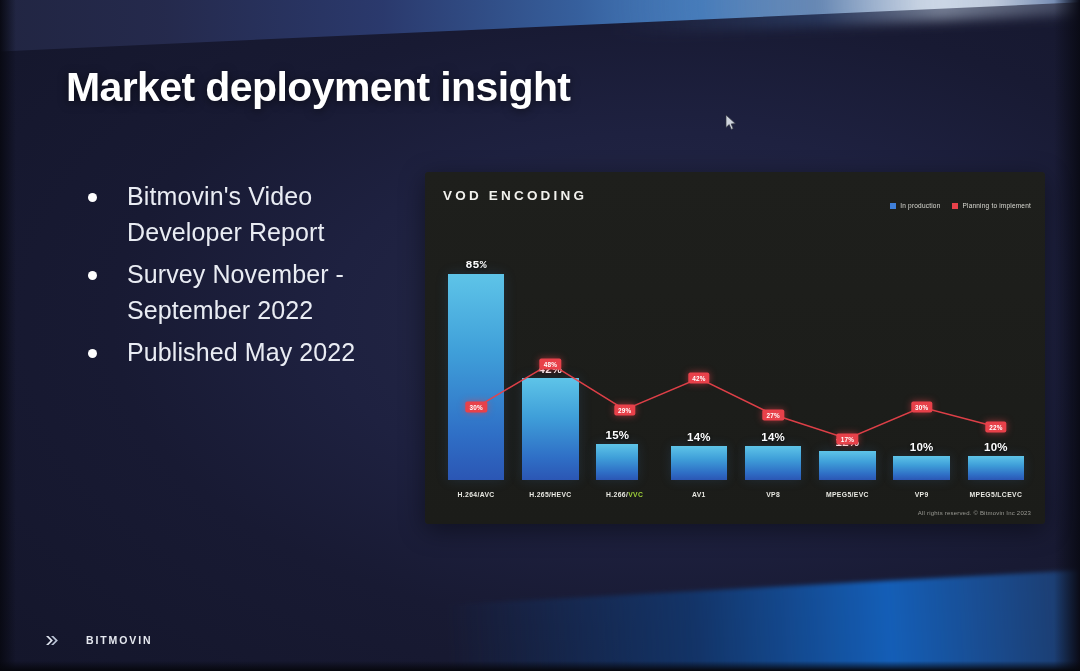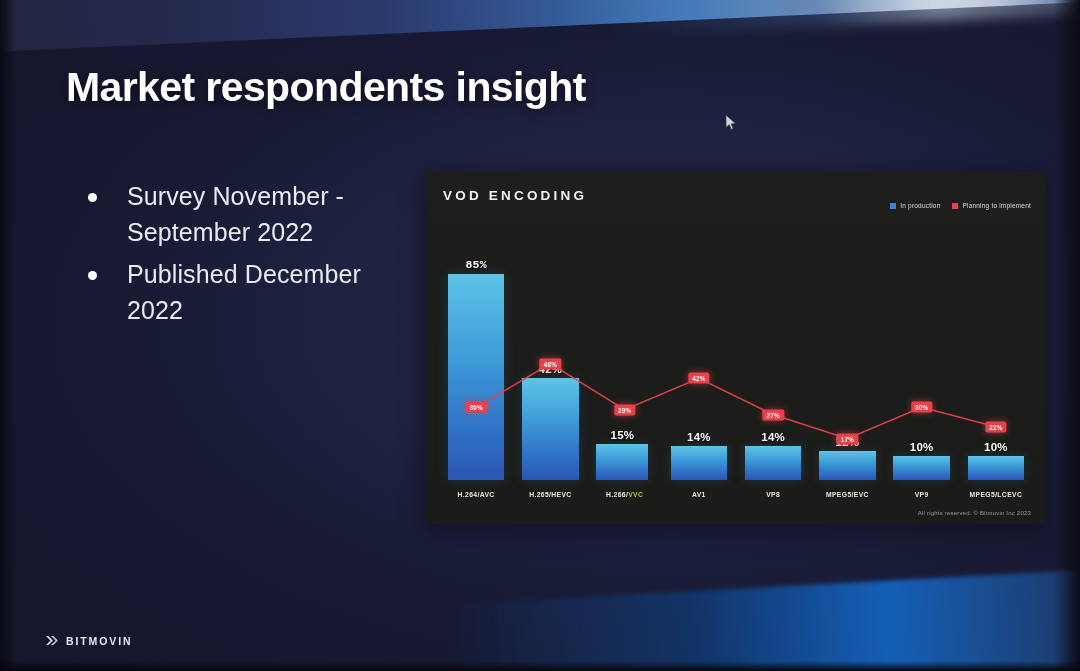--- a/index.html
+++ b/index.html
@@ -168,21 +168,21 @@
   }
 
   #chart-footer {
     position: absolute; right: 14px; bottom: 8px;
     font-size: 6px; color: #9a9a94; letter-spacing: .2px;
   }
 
   
   #logo {
     position: absolute; left: 46px; bottom: 24px;
-    display: flex; align-items: center; gap: 5px;
+    display: flex; gap: 25px;
   }
   #logo-mark { display:block; }
   #logo-text {
     font-size: 10.5px; font-weight: 700; letter-spacing: 1.9px;
     color: #e6e9f0;
   }
 
   
   #cursor {
     position: absolute; left: 725px; top: 114px;
@@ -195,30 +195,34 @@
 <div id="stage">
 
   <div class="band-top"></div>
   <div class="band-top-shade"></div>
   <div class="band-bottom"></div>
   <div class="band-bottom2"></div>
   <div class="edge-left"></div>
   <div class="edge-right"></div>
   <div class="edge-bottom-dark"></div>
 
-  <div id="slide-title">Market respondents insight</div>
+  <div id="slide-title">Market deployment insight</div>
 
   <div id="bullets">
+    <div class="bullet">
+      <span class="bullet-dot"></span>
+      <span class="bullet-text">Bitmovin's Video Developer Report</span>
+    </div>
     <div class="bullet">
       <span class="bullet-dot"></span>
       <span class="bullet-text">Survey November - September 2022</span>
     </div>
     <div class="bullet">
       <span class="bullet-dot"></span>
-      <span class="bullet-text">Published December 2022</span>
+      <span class="bullet-text">Published May 2022</span>
     </div>
   </div>
 
   <div id="chart-panel">
     <div id="chart-title">VOD ENCODING</div>
 
     <div id="legend">
       <div class="legend-item">
         <span class="legend-swatch" style="background:#3f7fd9"></span>
         <span class="legend-label">In production</span>
@@ -233,21 +237,21 @@
         <div class="bar-col" style="left: 8.91px; width: 56.43px; font-family: Liberation Mono, monospace;">
           <div class="bar-value">85%</div>
           <div class="bar" style="height: 206px;"></div>
         </div>
         <div class="bar-label" style="left: 37.125px;">H.264/AVC</div>
         <div class="bar-col" style="left: 83.16px; width: 56.43px;">
           <div class="bar-value">42%</div>
           <div class="bar" style="height: 101.788px;"></div>
         </div>
         <div class="bar-label" style="left: 111.375px;">H.265/HEVC</div>
-        <div class="bar-col" style="left: 157.41px; width: 52px;">
+        <div class="bar-col" style="left: 157.41px; width: 42px;">
           <div class="bar-value">15%</div>
           <div class="bar" style="height: 36.3529px;"></div>
         </div>
         <div class="bar-label" style="left: 185.625px;">H.266/<span class="hl">VVC</span></div>
         <div class="bar-col" style="left: 231.66px; width: 56.43px;">
           <div class="bar-value">14%</div>
           <div class="bar" style="height: 33.9294px;"></div>
         </div>
         <div class="bar-label" style="left: 259.875px;">AV1</div>
         <div class="bar-col" style="left: 305.91px; width: 56.43px;">

